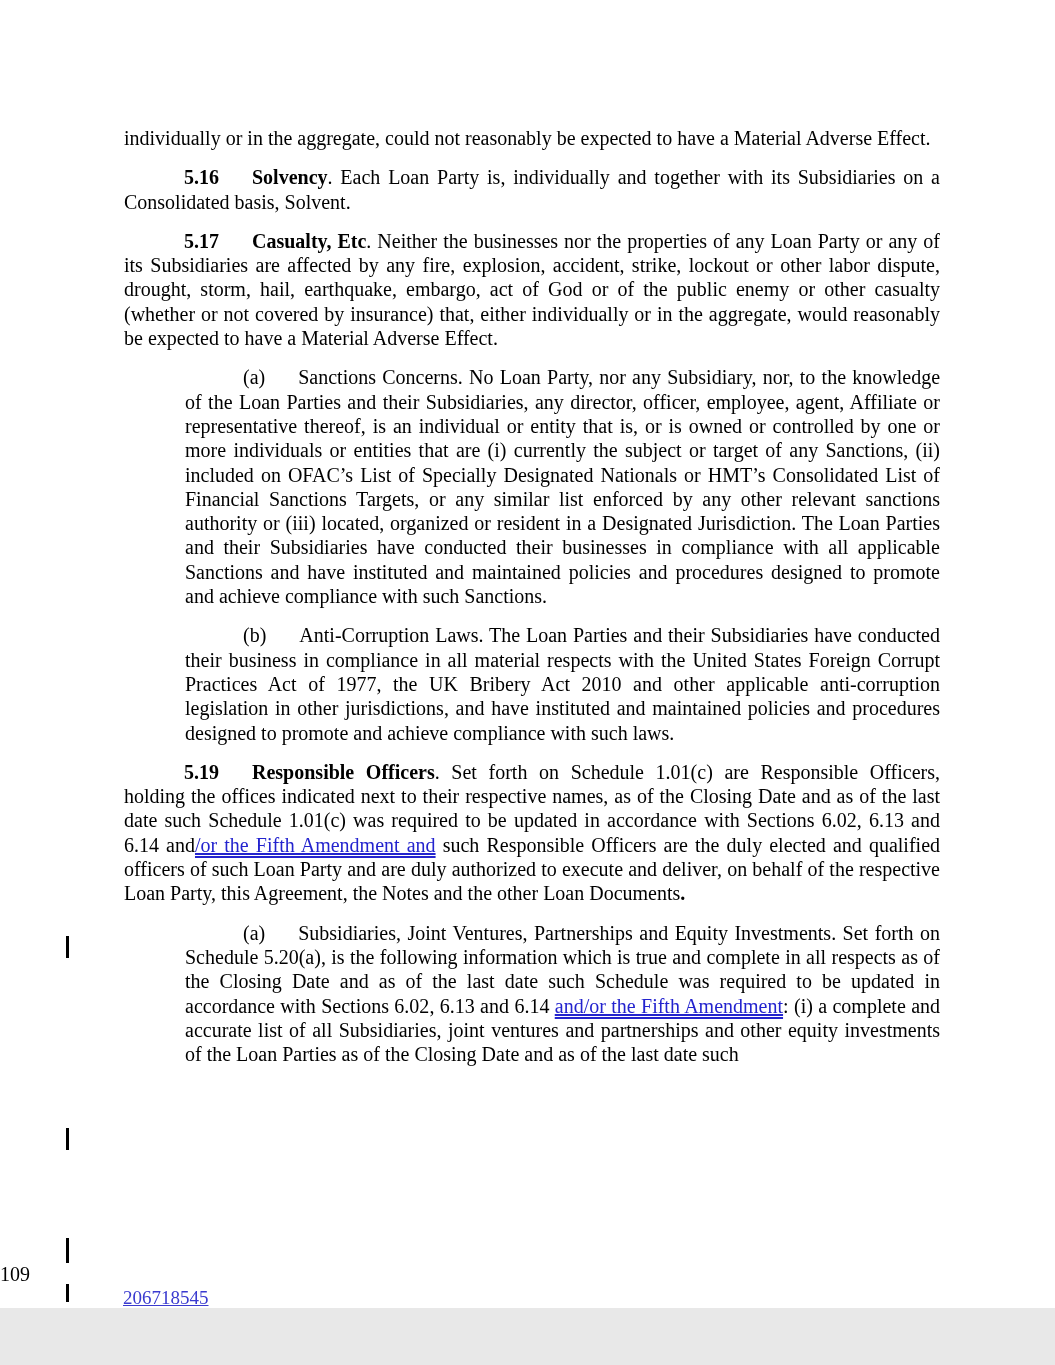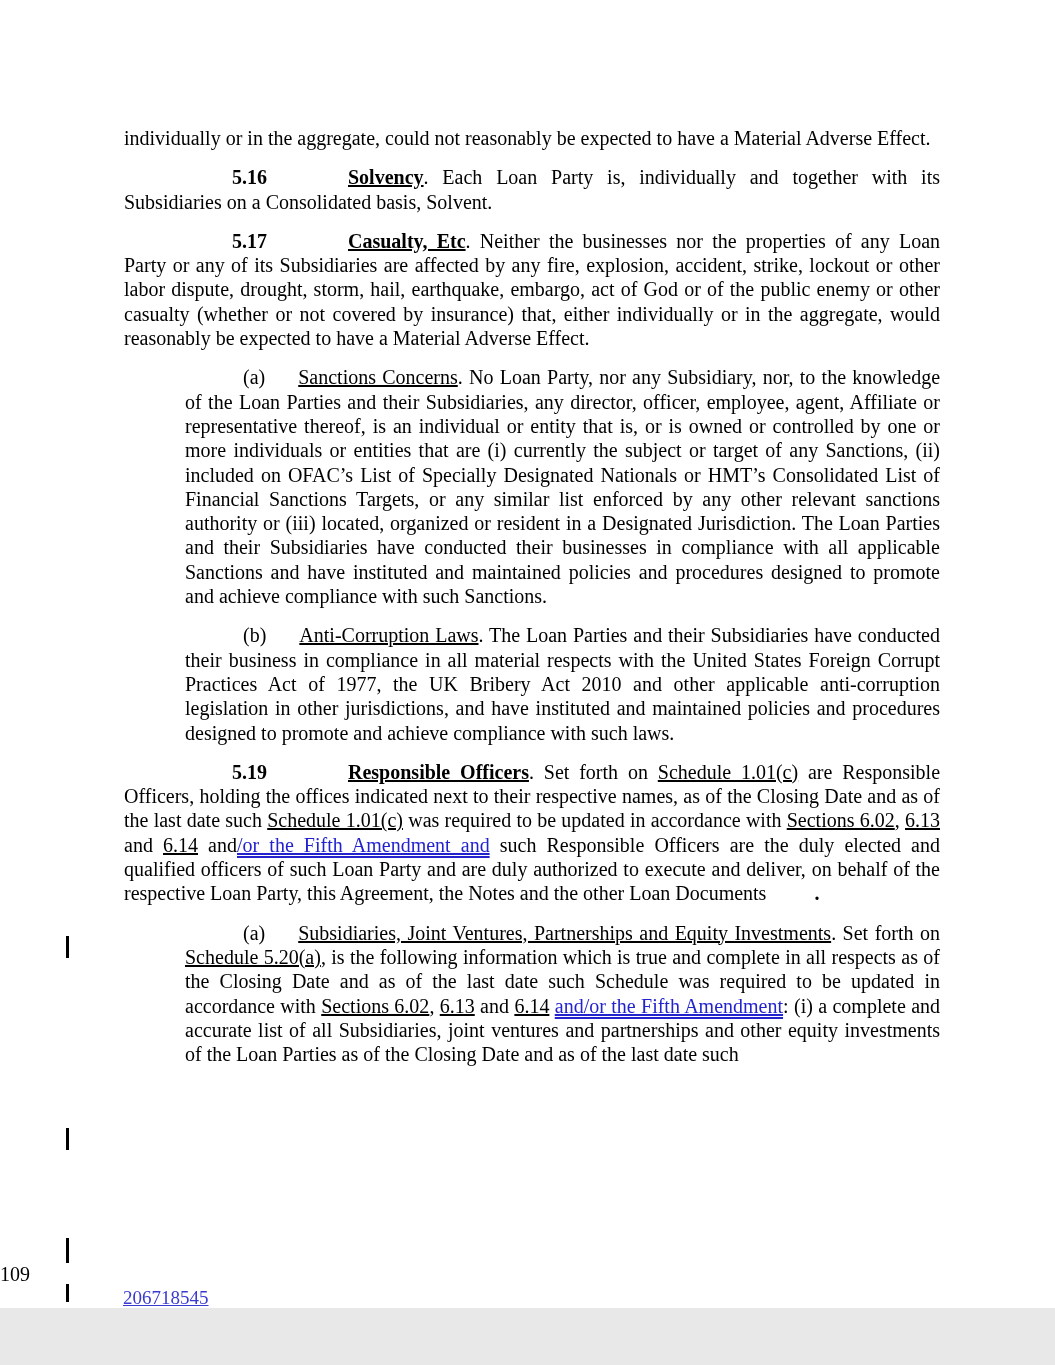--- a/index.html
+++ b/index.html
@@ -24,22 +24,22 @@
     text-indent:60px;
     margin:15px 0 0 0;
   }
   .para.first{margin-top:0;}
   .para.no-indent{text-indent:0;}
   .sub{
     text-align:justify;
     margin:15px 0 0 61px;
     text-indent:58px;
   }
-  .b{font-weight:bold;margin-left:48px;}
-  .u{text-decoration:underline;}
+  .b{font-weight:bold;}
+  .u{}
   .ins{
     color:var(--ins,#2323CE);
     text-decoration-line:underline;
     text-decoration-style:double;
   }
   .tab{display:inline-block;width:33px;}
   .change-bar{
     position:absolute;
     left:66px;width:3px;
     background:#000;

